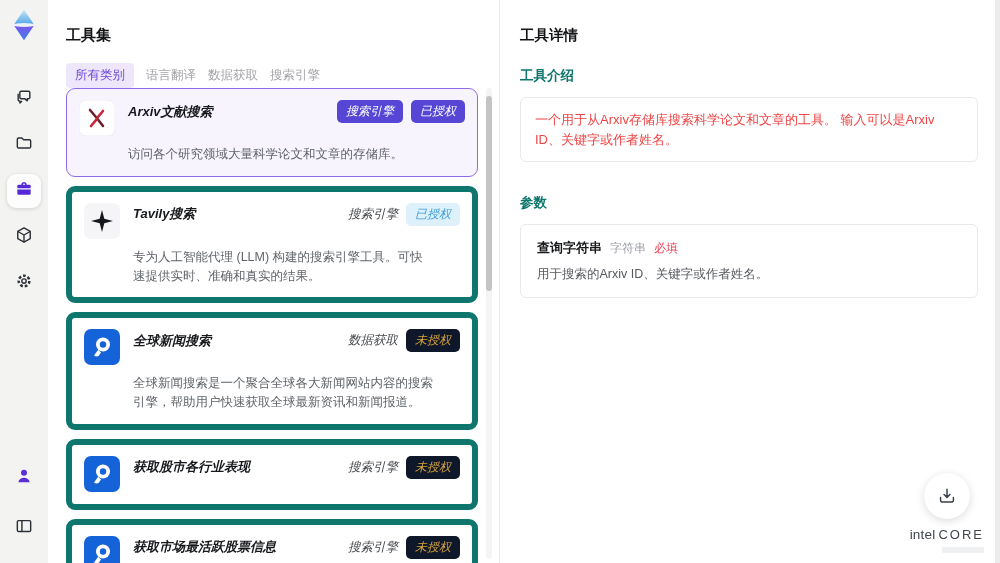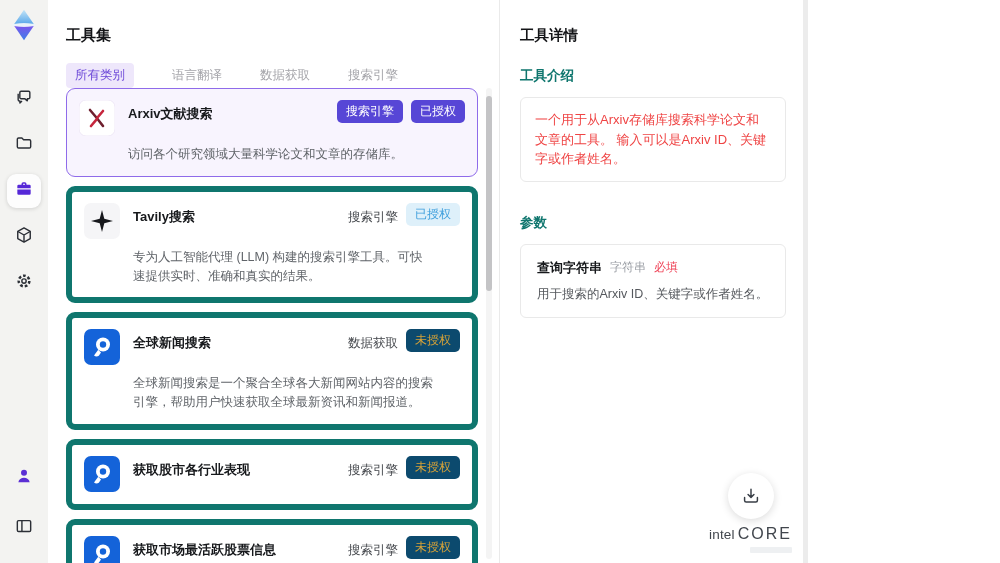--- a/index.html
+++ b/index.html
@@ -1,81 +1,81 @@
 <!DOCTYPE html>
 <html><head>
 <meta charset="utf-8">
 <style>
   * { margin:0; padding:0; box-sizing:border-box; }
   html,body { width:1000px; height:563px; overflow:hidden; background:#fff;
     font-family:"Liberation Sans","DejaVu Sans",sans-serif; }
-  .app { display:flex; width:808px; height:563px; position:relative; }
+  .app { display:flex; width:1000px; height:563px; position:relative; }
 
   
   .sidebar { width:48px; background:#f3f3f1; display:flex; flex-direction:column;
     align-items:center; padding:6px 0 12px; flex-shrink:0; }
   .logo { width:38px; height:38px; display:flex; align-items:center; justify-content:center; }
   .side-nav { margin-top:32px; display:flex; flex-direction:column; align-items:center; }
   .side-item { width:34px; height:34px; margin:6px 0; border-radius:9px; display:flex;
     align-items:center; justify-content:center; cursor:pointer; }
   .side-item.active { background:#fdfdfd; box-shadow:0 1px 4px rgba(0,0,0,.14); }
   .side-bottom { margin-top:auto; display:flex; flex-direction:column; align-items:center; gap:4px; }
 
   
   .list-panel { width:452px; flex-shrink:0; position:relative; padding:18px 0 0 18px;
     border-right:1px solid #eaeaea; background:#fff; }
   .page-title { font-size:15px; font-weight:bold; color:#141518; margin:8px 0 18px; }
-  .tabs { display:flex; align-items:flex-end; gap:38px; margin-bottom:12px; }
+  .tabs { display:flex; align-items:flex-end; gap:12px; margin-bottom:12px; }
   .tab { border:none; background:transparent; font-size:12.5px; color:#a4a4a9; cursor:pointer;
     padding:4px 0; font-family:inherit; }
   .tab.active { color:#6d49d8; background:#eee7fb; padding:4px 9px; border-radius:4px; }
   .cards { position:absolute; top:88px; left:18px; width:412px; bottom:0; overflow:hidden; }
   .card { display:flex; gap:13px; border:6px solid #0f766e; border-radius:9px;
     padding:11px 12px 12px; margin-bottom:9px; background:#fff; cursor:pointer; }
   .card.selected { border:1.5px solid #8f6bea; background:#f8f4fe; }
   .tool-icon { width:36px; height:36px; flex-shrink:0; }
   .card-body { flex:1; min-width:0; }
-  .card-head { display:flex; align-items:flex-end; gap:8px; }
+  .card-head { display:flex; align-items:center; gap:8px;font-style:italic; }
   .card-title { font-size:13px; font-weight:bold; color:#17191c; white-space:nowrap; }
   .spacer { flex:1; }
   .cat-tag { font-size:12.5px; color:#45484d; white-space:nowrap; }
   .badge { font-size:12px; padding:3px 9px; border-radius:5px; white-space:nowrap; }
   .badge.purple, .cat-tag.purple { background:#5746d6; color:#fff; font-size:12px;
     padding:3px 9px; border-radius:5px; }
   .badge.blue { background:#def0fa; color:#3f9fdc; }
-  .badge.yellow { background:#0c4a6e; color:#d7a237; }
+  .badge.yellow { background:#0f172a; color:#d7a237; }
   .card-desc { font-size:12.5px; color:#606469; line-height:1.5; margin-top:22px; max-width:302px; }
 
   
   .scrollbar { position:absolute; top:88px; right:7px; bottom:4px; width:6px;
     background:#f4f4f4; border-radius:3px; cursor:pointer; }
   .scroll-thumb { position:absolute; top:8px; left:0; width:6px; height:195px;
     background:#c4c4c6; border-radius:3px; }
 
   
   .detail-panel { flex:1; position:relative; padding:18px 22px 0 20px; background:#fff; }
   .detail-title { font-size:14.5px; font-weight:bold; color:#141518; margin:8px 0 22px; }
   .section-heading { font-size:13.5px; font-weight:bold; color:#0f766e; margin:0 0 12px; }
   .intro-box { border:1px solid #e9e9e9; border-radius:6px; padding:12px 14px;
     font-size:13px; color:#ef4444; margin-bottom:32px; line-height:1.5; }
   .param-box { border:1px solid #e9e9e9; border-radius:6px; padding:14px 16px; }
-  .param-head { display:flex; align-items:flex-start; gap:8px; }
+  .param-head { display:flex; align-items:flex-end; gap:8px; }
   .param-name { font-size:13px; font-weight:bold; color:#17191c; }
   .param-type { font-size:12px; color:#989ca3; }
   .param-required { font-size:12px; color:#ef4458;font-family:Liberation Serif, serif; }
   .param-desc { font-size:12.5px; color:#55585d; margin-top:9px; }
 
   
   .float-corner { position:absolute; right:16px; bottom:10px; text-align:center; }
   .dl-btn { width:46px; height:46px; border-radius:50%; border:none; background:#fff;
     box-shadow:0 2px 9px rgba(0,0,0,.14); cursor:pointer; display:inline-flex;
     align-items:center; justify-content:center; margin-bottom:6px; }
   .intel-logo { color:#41464d; line-height:1.1; }
   .intel-name { font-size:13.5px; font-weight:400; letter-spacing:.2px; }
-  .intel-product { font-size:16px; font-weight:400; letter-spacing:2px; text-transform:uppercase; margin-left:3px; }
+  .intel-product { font-size:13px; font-weight:400; letter-spacing:2px; text-transform:uppercase; margin-left:3px; }
   .intel-sub { width:42px; height:6px; background:#eef0f2; border-radius:1px; margin:4px 0 0 auto; }
 
   .window-scroll-strip { position:absolute; right:0; top:0; width:5px; height:563px;
     background:#ececec; }
 </style>
 </head>
 <body>
 
 <div class="app">
 

